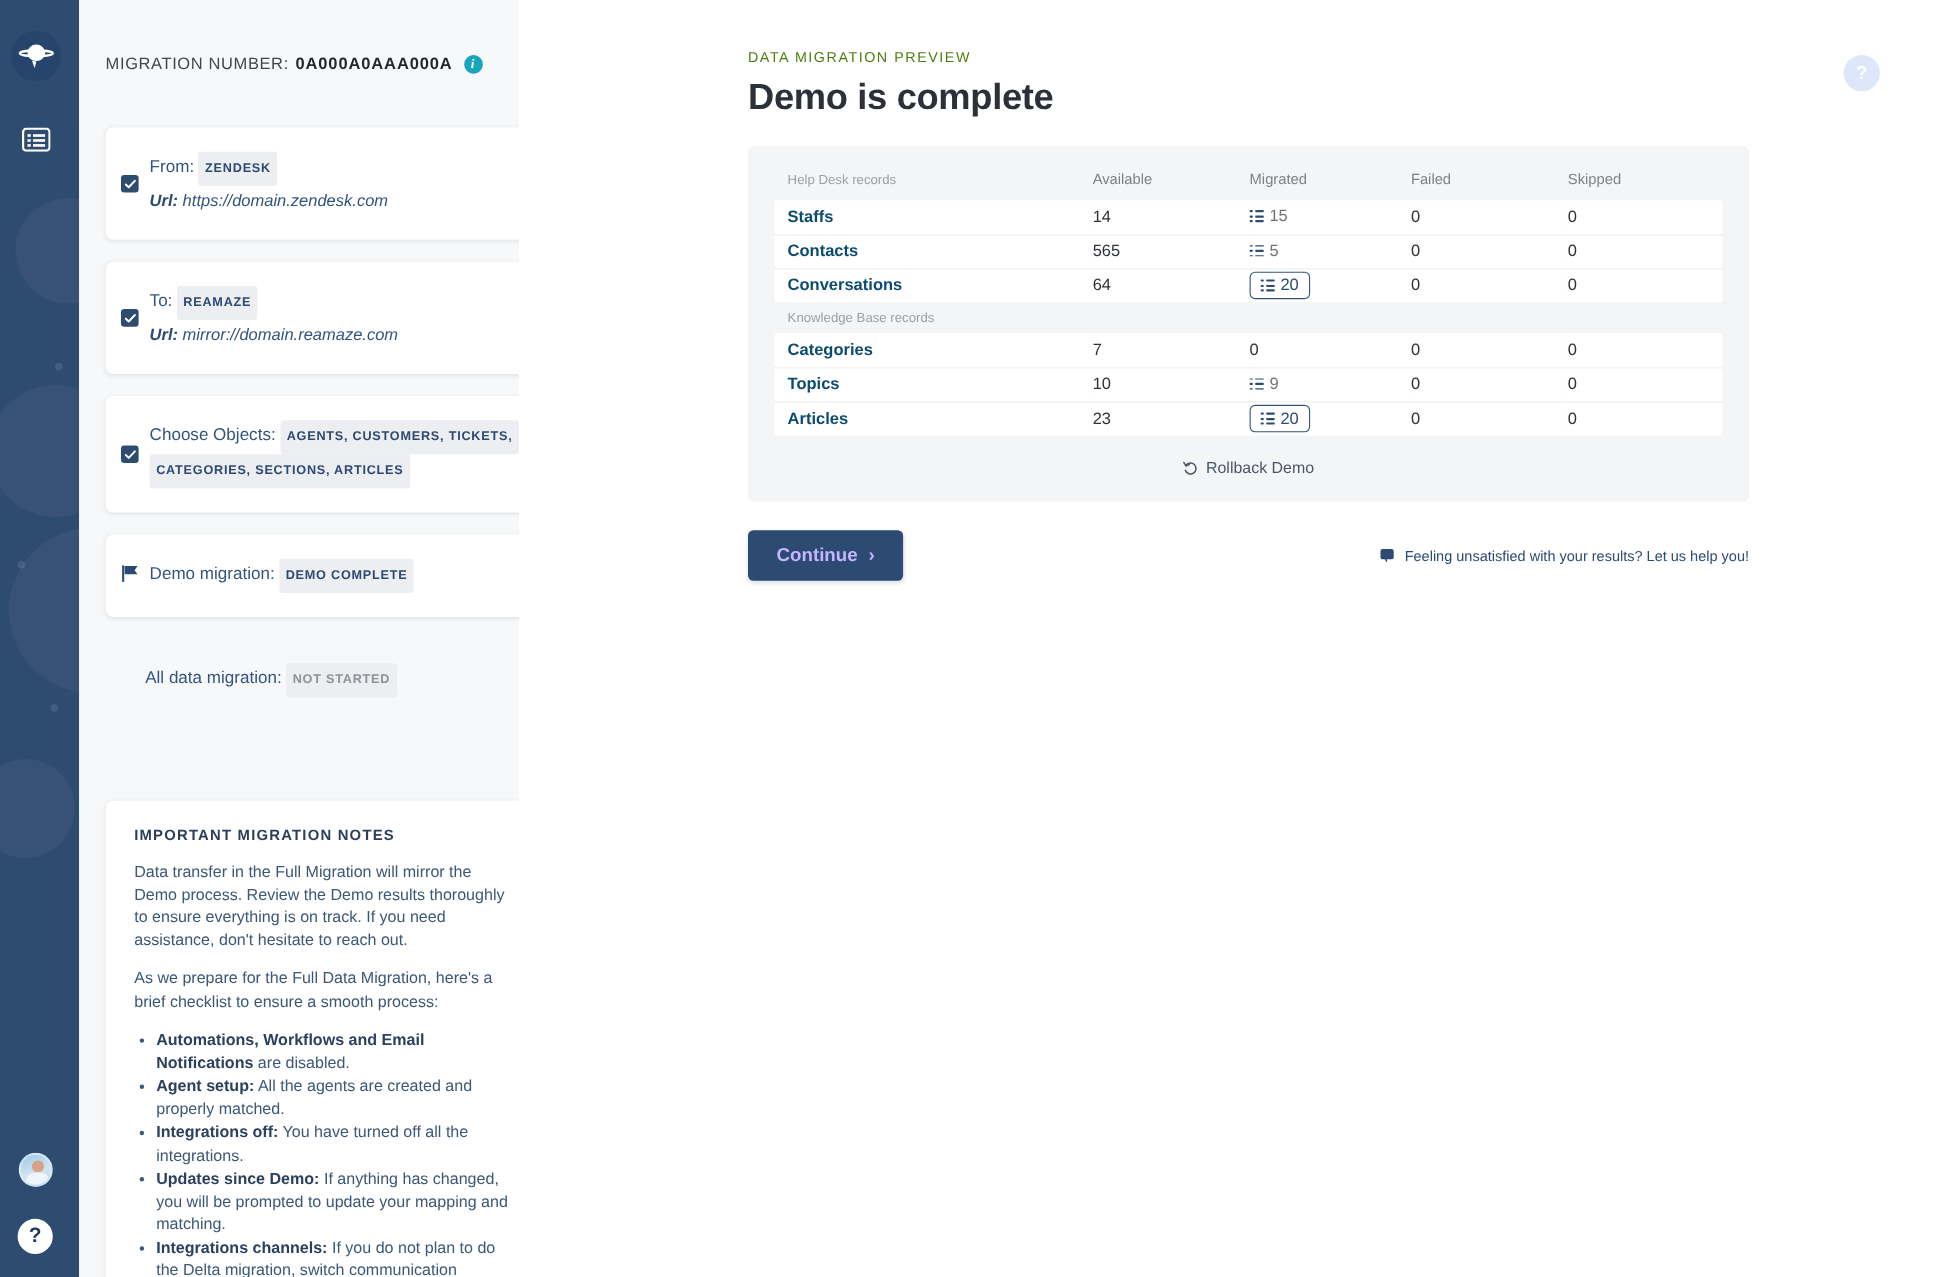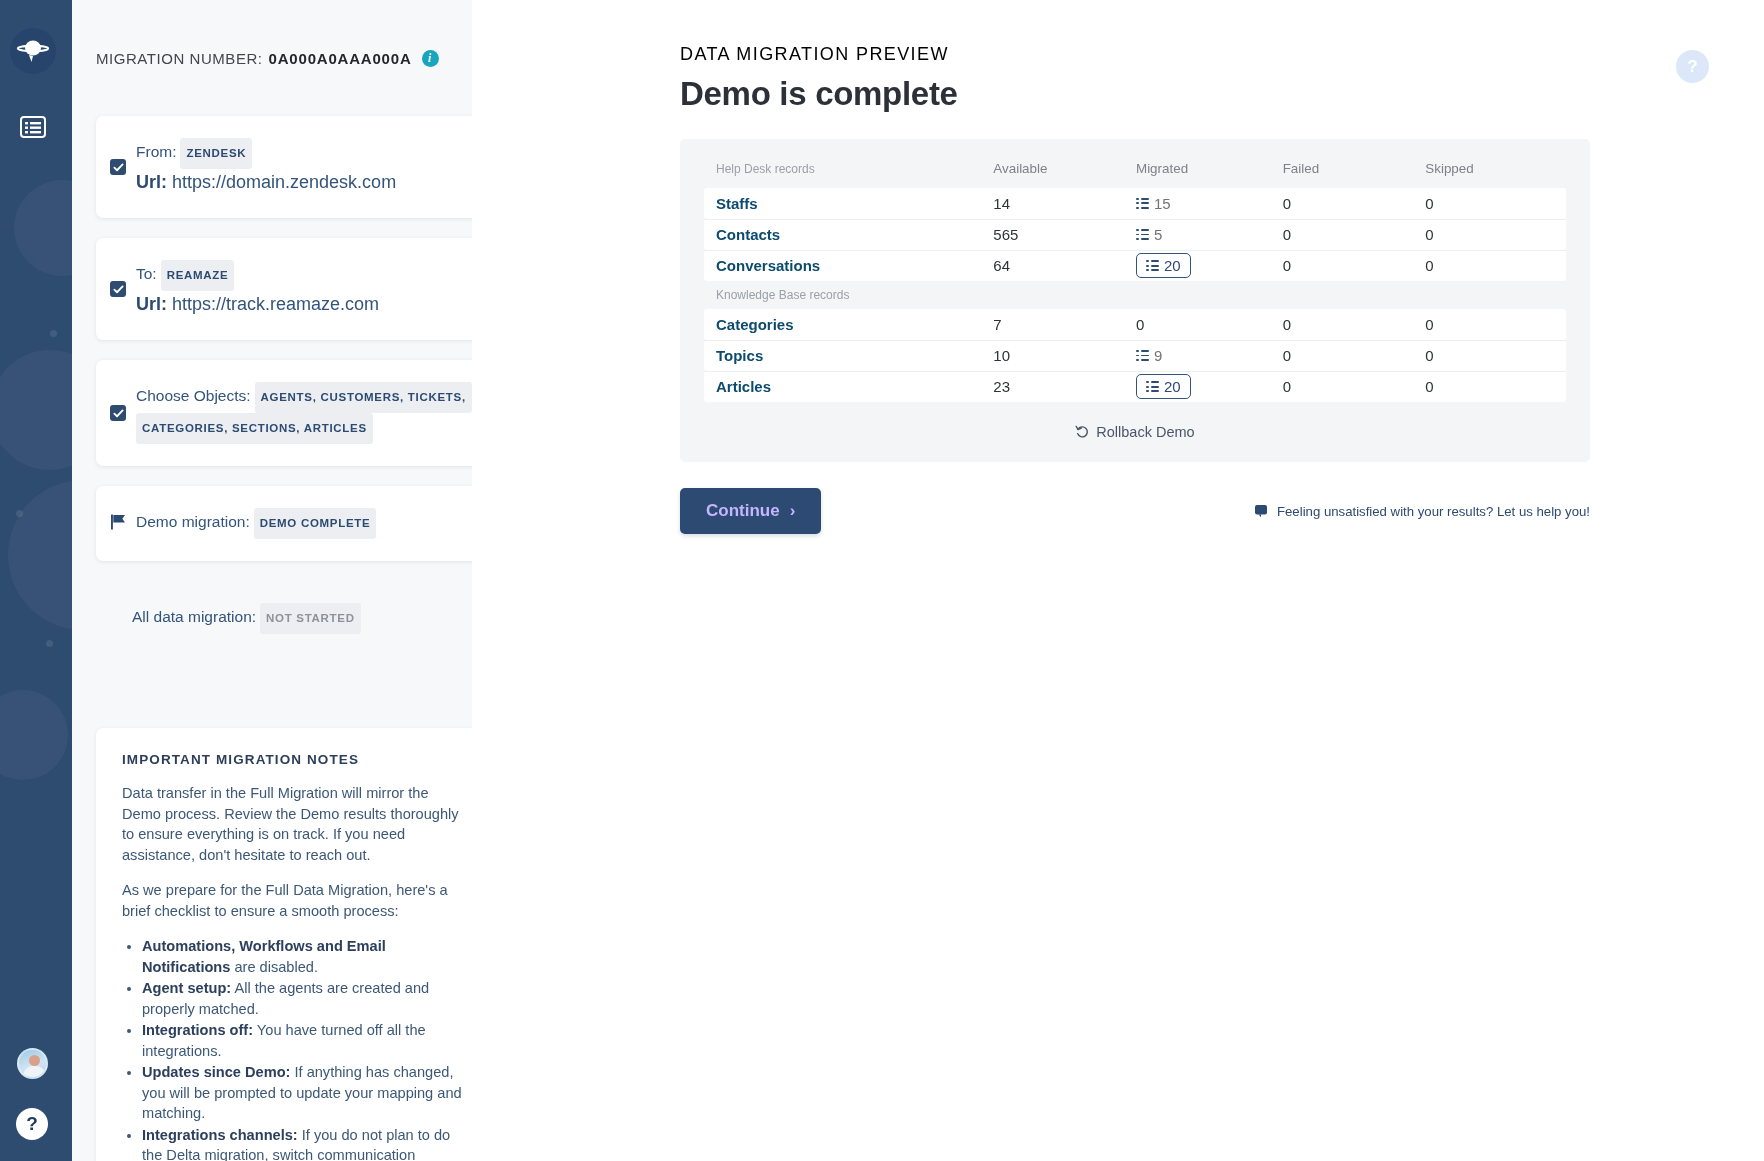--- a/index.html
+++ b/index.html
@@ -93,21 +93,21 @@
   .card .flagwrap { position: absolute; left: 14px; top: 50%; transform: translateY(-50%); }
   .row-line { font-size: 15.5px; color: #33547c; line-height: 27px; }
   .row-line .k { color: #33547c; }
   .row-line b { color: #2c4a72; font-weight: 700; }
   .chip {
     display: inline-block; background: #eceef1; color: #2c4a72;
     font-size: 11.5px; font-weight: 700; letter-spacing: .7px;
     padding: 2px 6px; border-radius: 3px; margin-left: 4px;
     text-transform: uppercase;
   }
-  .url { color: #33547c; font-size: 18px; }
+  .url { color: #33547c; font-size: 15px; font-style: italic; }
   .url b { font-weight: 700; }
 
   .card.dim {
     background: transparent; box-shadow: none;
     padding-left: 36px; margin-bottom: 0;
   }
   .card.dim .row-line { color: #8d9299; }
   .card.dim .chip { background: #eceef1; color: #8d9299; }
 
   .notes {
@@ -129,21 +129,21 @@
   .main { flex: 1; position: relative; background: #ffffff; }
   .help-top {
     position: absolute; right: 55px; top: 50px;
     width: 33px; height: 33px; border-radius: 50%;
     background: #dce8fa; color: #ffffff;
     display: flex; align-items: center; justify-content: center;
     font-size: 17px; font-weight: 700; cursor: pointer;
   }
   .main-inner { padding: 44px 0 0 208px; }
   .eyebrow {
-    font-size: 18px; letter-spacing: 1.4px; color: #000000;
+    font-size: 13px; letter-spacing: 1.4px; color: #4d7c0f;
     text-transform: uppercase; margin-bottom: 10px;
   }
   .title { font-size: 33px; font-weight: 700; color: #2c3038; letter-spacing: -.3px; margin-bottom: 26px; }
 
   .table-wrap {
     width: 910px; background: #f4f5f6; border-radius: 5px;
     padding: 16px 24px 22px 24px;
   }
   table { width: 100%; border-collapse: collapse; table-layout: fixed; }
   th {
@@ -262,21 +262,21 @@
       <span class="cb">
         <svg viewBox="0 0 12 12">
             <path d="M1.5 6.2 L4.4 9 L10.5 2.6" fill="none" stroke="#fff" stroke-width="2" stroke-linecap="round" stroke-linejoin="round"></path>
           </svg>
       </span>
       <div class="row-line">
         <span class="k">To:</span><span class="chip">REAMAZE</span>
       </div>
       <div class="row-line url">
         <b>Url:</b>
-        <span>https://track.reamaze.com</span>
+        <span>mirror://domain.reamaze.com</span>
       </div>
     </div>
 
     <div class="card">
       <span class="cb">
         <svg viewBox="0 0 12 12">
             <path d="M1.5 6.2 L4.4 9 L10.5 2.6" fill="none" stroke="#fff" stroke-width="2" stroke-linecap="round" stroke-linejoin="round"></path>
           </svg>
       </span>
       <div class="row-line">

